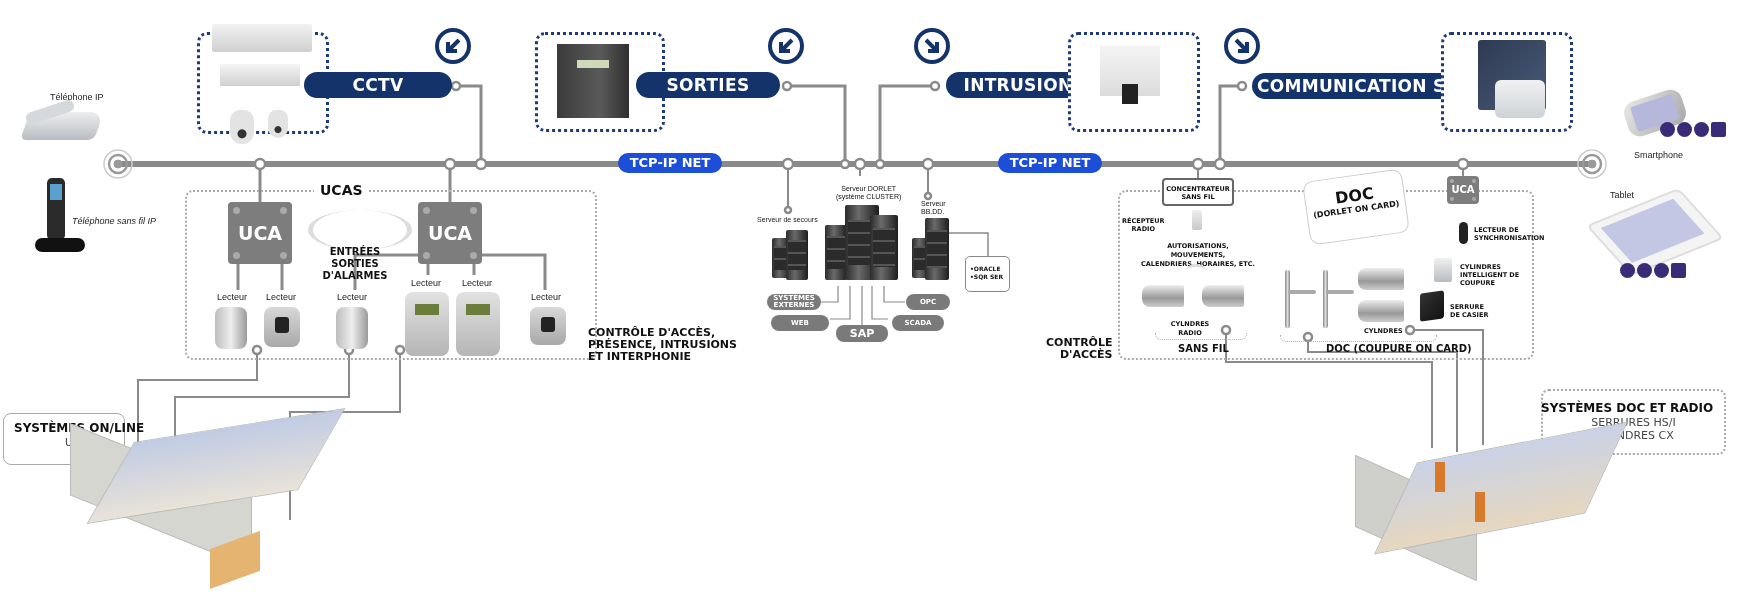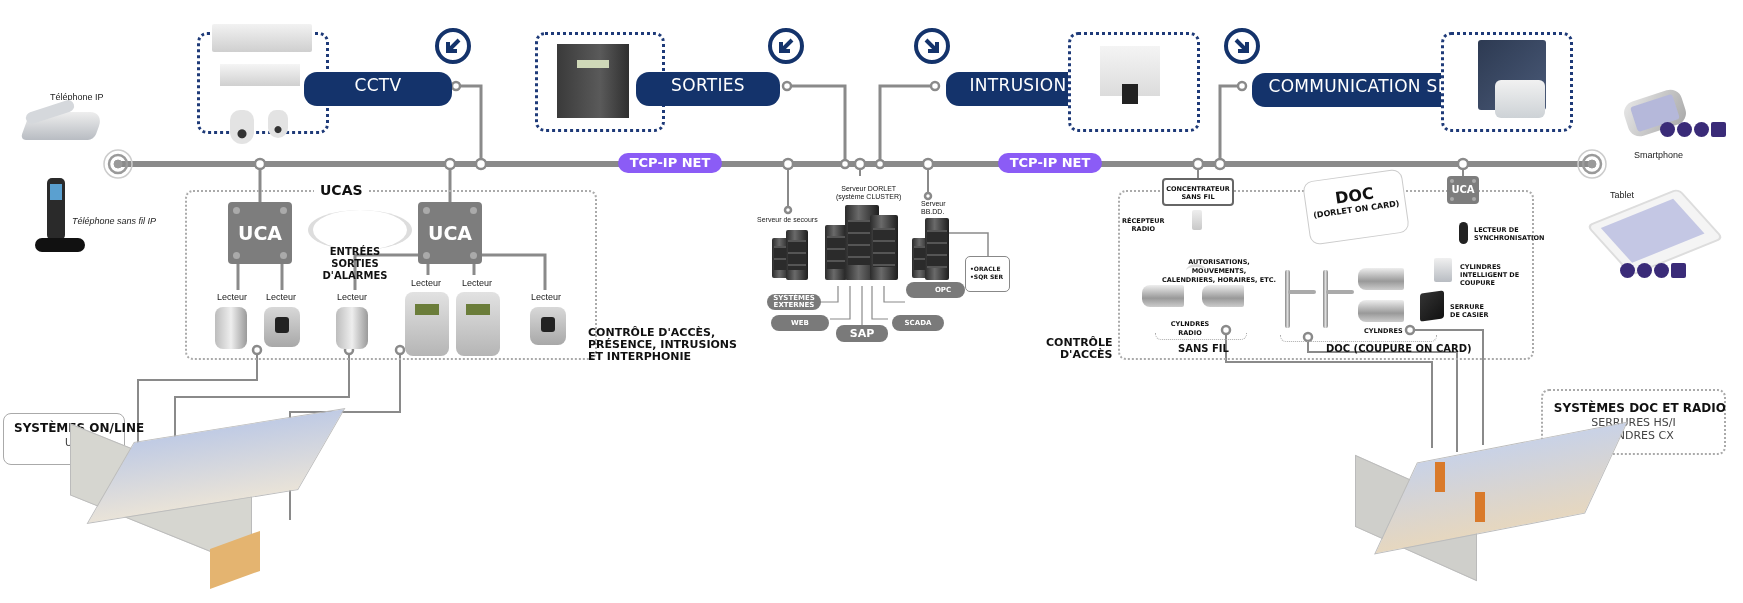--- a/index.html
+++ b/index.html
@@ -1,23 +1,23 @@
 <!DOCTYPE html>
 <html><head>
 <meta charset="utf-8">
 <style>
   html,body{margin:0;padding:0;background:#fff;}
   body{width:1743px;height:603px;position:relative;overflow:hidden;font-family:"Liberation Sans",sans-serif;color:#111;}
   .abs{position:absolute;}
   svg.wires{position:absolute;left:0;top:0;width:1743px;height:603px;}
-  .badge{position:absolute;height:34px;border-radius:13px;background:#14336b;color:#fff;font-family:"DejaVu Sans",sans-serif;font-weight:normal;font-size:17px;line-height:26px;text-align:center;letter-spacing:0.3px;}
+  .badge{position:absolute;height:26px;border-radius:13px;background:#14336b;color:#fff;font-family:"DejaVu Sans",sans-serif;font-weight:bold;font-size:17px;line-height:26px;text-align:center;letter-spacing:0.3px;}
   .arrowc{position:absolute;width:36px;height:36px;border-radius:50%;border:4px solid #14336b;box-sizing:border-box;background:#fff;}
   .arrowc svg{position:absolute;left:2px;top:2px;width:24px;height:24px;}
   .devbox{position:absolute;border:3px dotted #1e3a78;border-radius:10px;background:#fff;box-sizing:border-box;}
-  .net{position:absolute;height:20px;border-radius:10px;background:#8b5cf6;color:#fff;font-family:"DejaVu Sans",sans-serif;font-weight:bold;font-size:13px;line-height:20px;text-align:center;}
+  .net{position:absolute;height:20px;border-radius:10px;background:#1d4ed8;color:#fff;font-family:"DejaVu Sans",sans-serif;font-weight:bold;font-size:13px;line-height:20px;text-align:center;}
   .uca{position:absolute;background:#7d7d7d;border-radius:4px;color:#fff;font-family:"DejaVu Sans",sans-serif;font-weight:bold;text-align:center;}
   .uca .dot{position:absolute;width:7px;height:7px;border-radius:50%;background:#aaa;}
   .dotted{position:absolute;border:2px dotted #aaa;border-radius:8px;box-sizing:border-box;}
   .lbl{position:absolute;font-size:9px;color:#222;white-space:nowrap;}
   .caps{font-family:"DejaVu Sans",sans-serif;font-weight:bold;}
   .pill{position:absolute;height:16px;border-radius:8px;background:#7a7a7a;color:#fff;font-family:"DejaVu Sans",sans-serif;font-weight:bold;font-size:7px;line-height:16px;text-align:center;}
   .reader{position:absolute;border-radius:8px;background:linear-gradient(90deg,#bdbdbd,#eee 50%,#9a9a9a);}
   .reader.fp{background:linear-gradient(#d8d8d8,#a8a8a8);}
   .reader.fp::after{content:"";position:absolute;left:30%;top:25%;width:40%;height:40%;background:#222;border-radius:3px;}
   .reader.kb{background:linear-gradient(#e2e2e2,#b5b5b5);}
@@ -261,38 +261,38 @@
     <polyline points="850,286 850,319 830,319"></polyline>
     <line x1="862" y1="286" x2="862" y2="326"></line>
     <polyline points="872,286 872,319 888,319"></polyline>
     <polyline points="884,286 884,302 905,302"></polyline>
   </g>
 </svg>
 <div class="pill" style="left:767px;top:294px;width:54px;height:16px;line-height:7px;padding-top:1px;box-sizing:border-box;">SYSTÈMES EXTERNES</div>
 <div class="pill" style="left:771px;top:315px;width:58px;">WEB SERVICES</div>
 <div class="pill" style="left:836px;top:325px;width:52px;height:17px;font-size:11px;line-height:17px;">SAP</div>
 <div class="pill" style="left:892px;top:315px;width:52px;">SCADA</div>
-<div class="pill" style="left:906px;top:282px;width:44px;padding-left:15px;">OPC</div>
+<div class="pill" style="left:906px;top:294px;width:44px;">OPC</div>
 
 <div class="abs caps" style="left:1046px;top:337px;font-size:11px;line-height:12px;text-align:right;">
   <div>CONTRÔLE</div>
   <div>D'ACCÈS</div>
 </div>
 <div class="dotted" style="left:1118px;top:190px;width:416px;height:170px;"></div>
 
 <div class="abs" style="left:1162px;top:178px;width:72px;height:28px;border:2px solid #666;border-radius:4px;background:#fff;font-family:'DejaVu Sans',sans-serif;font-weight:bold;font-size:6.5px;line-height:8px;text-align:center;padding-top:5px;box-sizing:border-box;">
   <div>CONCENTRATEUR</div>
   <div>SANS FIL</div>
 </div>
 <div class="abs" style="left:1192px;top:210px;width:10px;height:20px;background:linear-gradient(#eee,#c8c8c8);border-radius:2px;"></div>
 <div class="abs caps" style="left:1122px;top:217px;font-size:6.5px;line-height:8px;text-align:center;">
   <div>RÉCEPTEUR</div>
   <div>RADIO</div>
 </div>
-<div class="abs caps" style="left:1140px;top:258px;width:116px;font-size:6.5px;line-height:9px;text-align:center;margin-left:21px;">
+<div class="abs caps" style="left:1140px;top:242px;width:116px;font-size:6.5px;line-height:9px;text-align:center;">
   <div>AUTORISATIONS, MOUVEMENTS,</div>
   <div>CALENDRIERS, HORAIRES, ETC.</div>
 </div>
 <div class="abs" style="left:1186px;top:264px;width:20px;height:10px;border-top:3px solid #ddd;border-radius:50% 50% 0 0;"></div>
 <div class="abs" style="left:1142px;top:285px;width:42px;height:22px;background:linear-gradient(#eee,#999 60%,#ccc);border-radius:8px 2px 2px 8px;"></div>
 <div class="abs" style="left:1202px;top:285px;width:42px;height:22px;background:linear-gradient(#eee,#999 60%,#ccc);border-radius:8px 2px 2px 8px;"></div>
 <div class="abs caps" style="left:1170px;top:320px;width:40px;font-size:6.5px;line-height:9px;text-align:center;">
   <div>CYLNDRES</div>
   <div>RADIO</div>
 </div>
@@ -329,21 +329,21 @@
   <div>INTELLIGENT DE</div>
   <div>COUPURE</div>
 </div>
 <div class="abs" style="left:1420px;top:292px;width:24px;height:28px;background:linear-gradient(135deg,#333,#111);border-radius:3px;transform:skewY(-8deg);"></div>
 <div class="abs caps" style="left:1450px;top:303px;font-size:6.5px;line-height:8px;">
   <div>SERRURE</div>
   <div>DE CASIER</div>
 </div>
 
 <div class="dotted" style="left:1541px;top:389px;width:185px;height:66px;"></div>
-<div class="abs caps" style="left:1541px;top:401px;width:185px;text-align:right;font-size:12px;">SYSTÈMES DOC ET RADIO</div>
+<div class="abs caps" style="left:1541px;top:401px;width:185px;text-align:left;font-size:12px;">SYSTÈMES DOC ET RADIO</div>
 <div class="abs" style="left:1541px;top:416px;width:185px;text-align:center;font-size:11px;color:#444;font-family:'DejaVu Sans',sans-serif;">SERRURES HS/I</div>
 <div class="abs" style="left:1541px;top:429px;width:185px;text-align:center;font-size:11px;color:#444;font-family:'DejaVu Sans',sans-serif;">CYLINDRES CX</div>
 <div class="building" style="left:1345px;top:432px;width:260px;height:160px;">
   <div class="abs" style="left:10px;top:50px;width:120px;height:70px;background:#cfcfcb;transform:skewY(24deg);border:1px solid #bbb;"></div>
   <div class="abs" style="left:60px;top:10px;width:190px;height:90px;background:linear-gradient(#c9d2e6,#e6d7bf);transform:skewX(-25deg) skewY(-12deg);border:1px solid #bbb;"></div>
   <div class="abs" style="left:90px;top:30px;width:10px;height:30px;background:#d97a2b;"></div>
   <div class="abs" style="left:130px;top:60px;width:10px;height:30px;background:#d97a2b;"></div>
 </div>
 
 </body></html>

